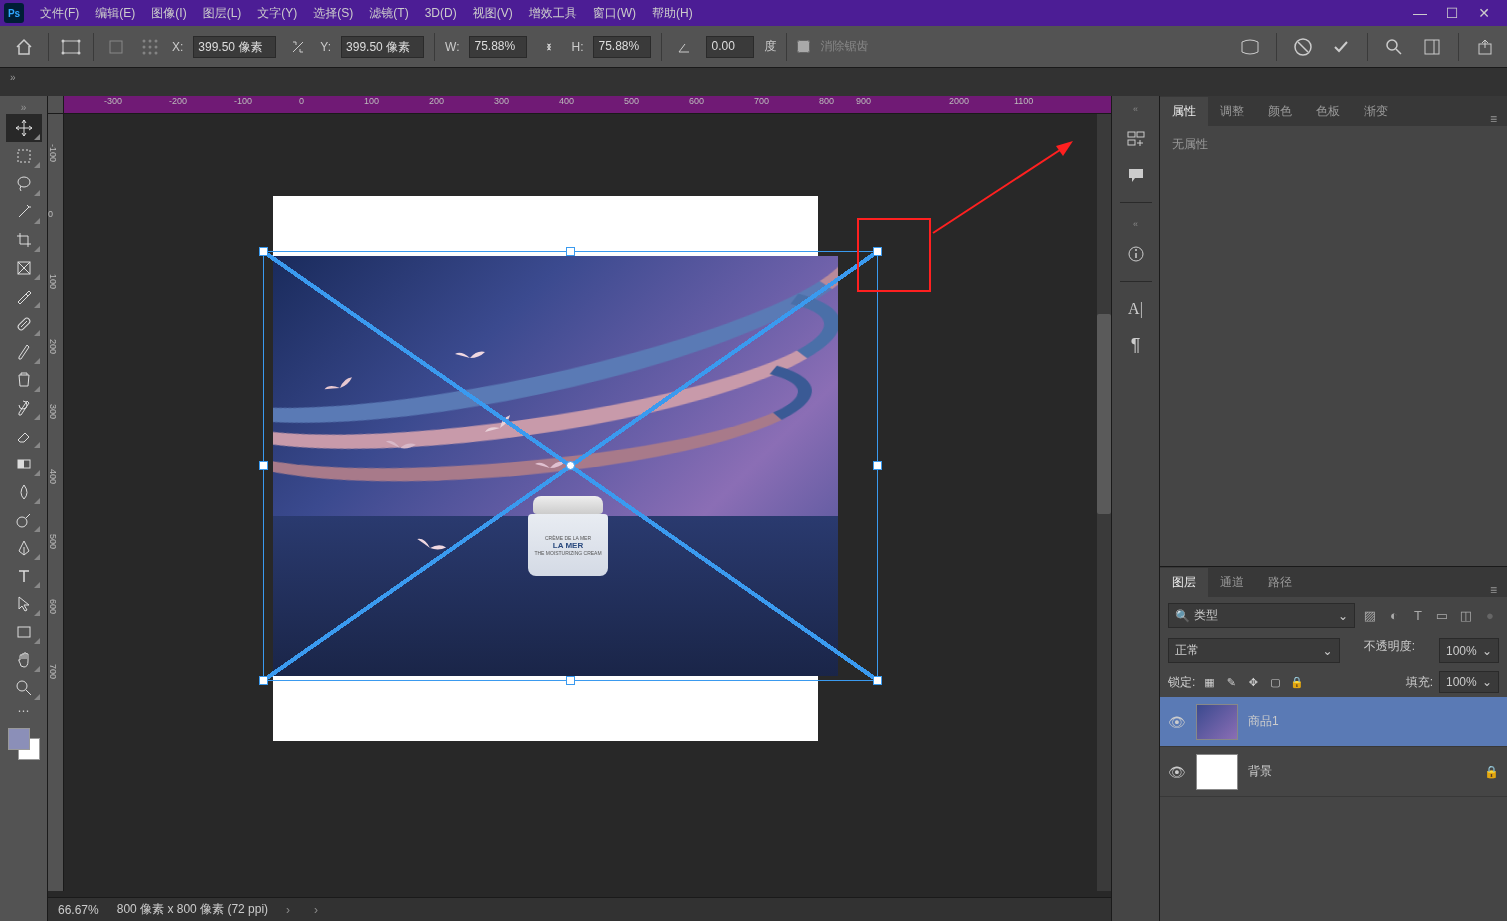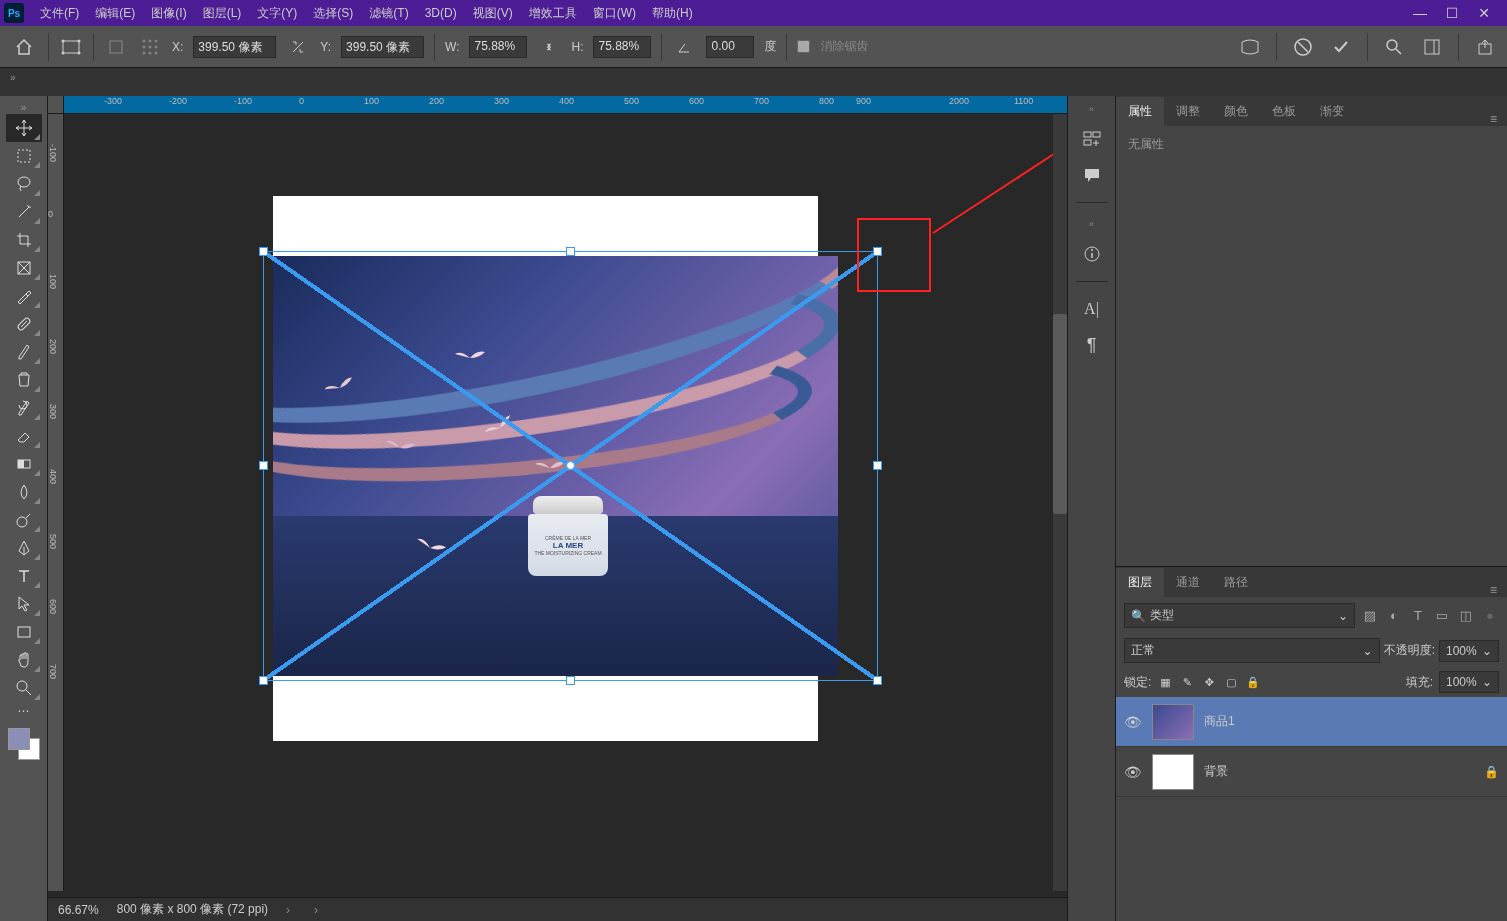--- a/index.html
+++ b/index.html
@@ -23,21 +23,21 @@
 .toolbar{width:48px;background:#535353;border-right:1px solid #1a1a1a;display:flex;flex-direction:column;align-items:center;padding-top:6px}
 .toolbar .chev{height:12px;color:#999;font-size:10px}
 .tool{width:36px;height:28px;display:flex;align-items:center;justify-content:center;cursor:pointer;position:relative}
 .tool.active{background:#282828}
 .tool::after{content:"";position:absolute;bottom:2px;right:2px;border:3px solid transparent;border-right-color:#888;border-bottom-color:#888}
 .tool.noarr::after{display:none}
 .swatch{margin-top:8px;width:32px;height:32px;position:relative}
 .sw-fg{position:absolute;top:0;left:0;width:22px;height:22px;background:#8b8fb8;border:1px solid #999}
 .sw-bg{position:absolute;bottom:0;right:0;width:22px;height:22px;background:#fff;border:1px solid #999}
 .canvas-area{flex:1;background:#282828;position:relative;overflow:hidden}
-.ruler-h{position:absolute;top:0;left:16px;right:0;height:18px;background:#0369a1;border-bottom:1px solid #1a1a1a;display:flex;overflow:hidden}
+.ruler-h{position:absolute;top:0;left:16px;right:0;height:18px;background:#701a75;border-bottom:1px solid #1a1a1a;display:flex;overflow:hidden}
 .ruler-v{position:absolute;top:18px;left:0;width:16px;bottom:30px;background:#535353;border-right:1px solid #1a1a1a}
 .ruler-corner{position:absolute;top:0;left:0;width:16px;height:18px;background:#535353;border-right:1px solid #1a1a1a;border-bottom:1px solid #1a1a1a}
 .rul-tick{position:absolute;font-size:9px;color:#bbb}
 .doc-bg{position:absolute;left:225px;top:100px;width:545px;height:545px;background:#fff}
 .img{position:absolute;left:225px;top:160px;width:565px;height:420px;overflow:hidden}
 .img-sky{position:absolute;inset:0;background:linear-gradient(135deg,#1a2b5c 0%,#3b4a8f 30%,#6a5fa8 55%,#8b6eb5 70%,#3b4a8f 100%)}
 .img-water{position:absolute;bottom:0;left:0;right:0;height:38%;background:linear-gradient(180deg,#2a3a6f 0%,#1a2548 100%)}
 .ribbon{position:absolute;border-radius:50%;filter:blur(0.5px)}
 .r1{width:700px;height:160px;left:-100px;top:-20px;border:18px solid;border-color:transparent #b88a9a #5a7ab5 transparent;transform:rotate(-12deg)}
 .r2{width:650px;height:140px;left:-80px;top:40px;border:16px solid;border-color:transparent #4a6fa8 #c89aaa transparent;transform:rotate(-8deg)}
@@ -56,31 +56,31 @@
 .th.bl{bottom:-5px;left:-5px}.th.bm{bottom:-5px;left:50%;margin-left:-5px}.th.br{bottom:-5px;right:-5px}
 .th.ctr{top:50%;left:50%;margin:-5px 0 0 -5px;border-radius:50%}
 .diag1{position:absolute;top:0;left:0;width:100%;height:100%;background:linear-gradient(to bottom right,transparent 49.7%,#3a9aef 49.7%,#3a9aef 50.3%,transparent 50.3%)}
 .diag2{position:absolute;top:0;left:0;width:100%;height:100%;background:linear-gradient(to bottom left,transparent 49.7%,#3a9aef 49.7%,#3a9aef 50.3%,transparent 50.3%)}
 .redbox{position:absolute;left:809px;top:122px;width:74px;height:74px;border:2px solid #ff2020}
 .redarrow{position:absolute;left:880px;top:42px;width:150px;height:100px}
 .status{position:absolute;bottom:0;left:0;right:0;height:24px;background:#323232;border-top:1px solid #1a1a1a;display:flex;align-items:center;padding:0 10px;gap:18px}
 .right-dock{width:48px;background:#454545;border-left:1px solid #1a1a1a;display:flex;flex-direction:column;align-items:center;padding-top:8px;gap:14px}
 .dock-ic{width:28px;height:22px;display:flex;align-items:center;justify-content:center;cursor:pointer;color:#ccc}
 .dock-sep{width:32px;height:1px;background:#2a2a2a;margin:2px 0}
-.panels{width:392px;background:#454545;border-left:1px solid #1a1a1a;display:flex;flex-direction:column}
+.panels{width:348px;background:#454545;border-left:1px solid #1a1a1a;display:flex;flex-direction:column}
 .panel-tabs{height:30px;background:#383838;display:flex;align-items:end}
 .ptab{padding:6px 12px;cursor:pointer;color:#999;background:#383838}
 .ptab.active{background:#454545;color:#eee}
 .ptab-opts{margin-left:auto;padding:0 10px;color:#999;cursor:pointer}
 .panel-body{flex:1;padding:10px 12px;color:#999}
 .layers-panel{height:355px;display:flex;flex-direction:column;border-top:1px solid #1a1a1a}
 .layers-ctrl{padding:6px 8px;display:flex;align-items:center;gap:6px}
 .ly-search{flex:1;background:#3a3a3a;border:1px solid #2a2a2a;padding:3px 6px;display:flex;align-items:center;gap:4px}
 .ly-filter-ic{width:18px;height:18px;display:flex;align-items:center;justify-content:center;cursor:pointer;color:#aaa;font-size:13px}
-.ly-row2{padding:4px 8px;display:flex;align-items:center;gap:4px}
+.ly-row2{padding:4px 8px;display:flex;gap:24px}
 .ly-select{flex:1;background:#3a3a3a;border:1px solid #2a2a2a;padding:3px 6px;display:flex;justify-content:space-between;align-items:center}
 .ly-row3{padding:4px 8px;display:flex;align-items:center;gap:6px;color:#888}
 .ly-lock-ic{width:16px;height:16px;display:flex;align-items:center;justify-content:center;font-size:11px}
 .ly-list{flex:1;overflow:auto}
 .layer{display:flex;align-items:center;height:50px;border-bottom:1px solid #383838;padding:0 8px;gap:10px}
 .layer.sel{background:#5a7ab5}
 .ly-eye{width:18px;cursor:pointer;font-size:14px}
 .ly-thumb{width:42px;height:36px;border:1px solid #888;background:#fff}
 .ly-thumb.img-th{background:linear-gradient(135deg,#3b4a8f,#8b6eb5)}
 .ly-name{flex:1}

